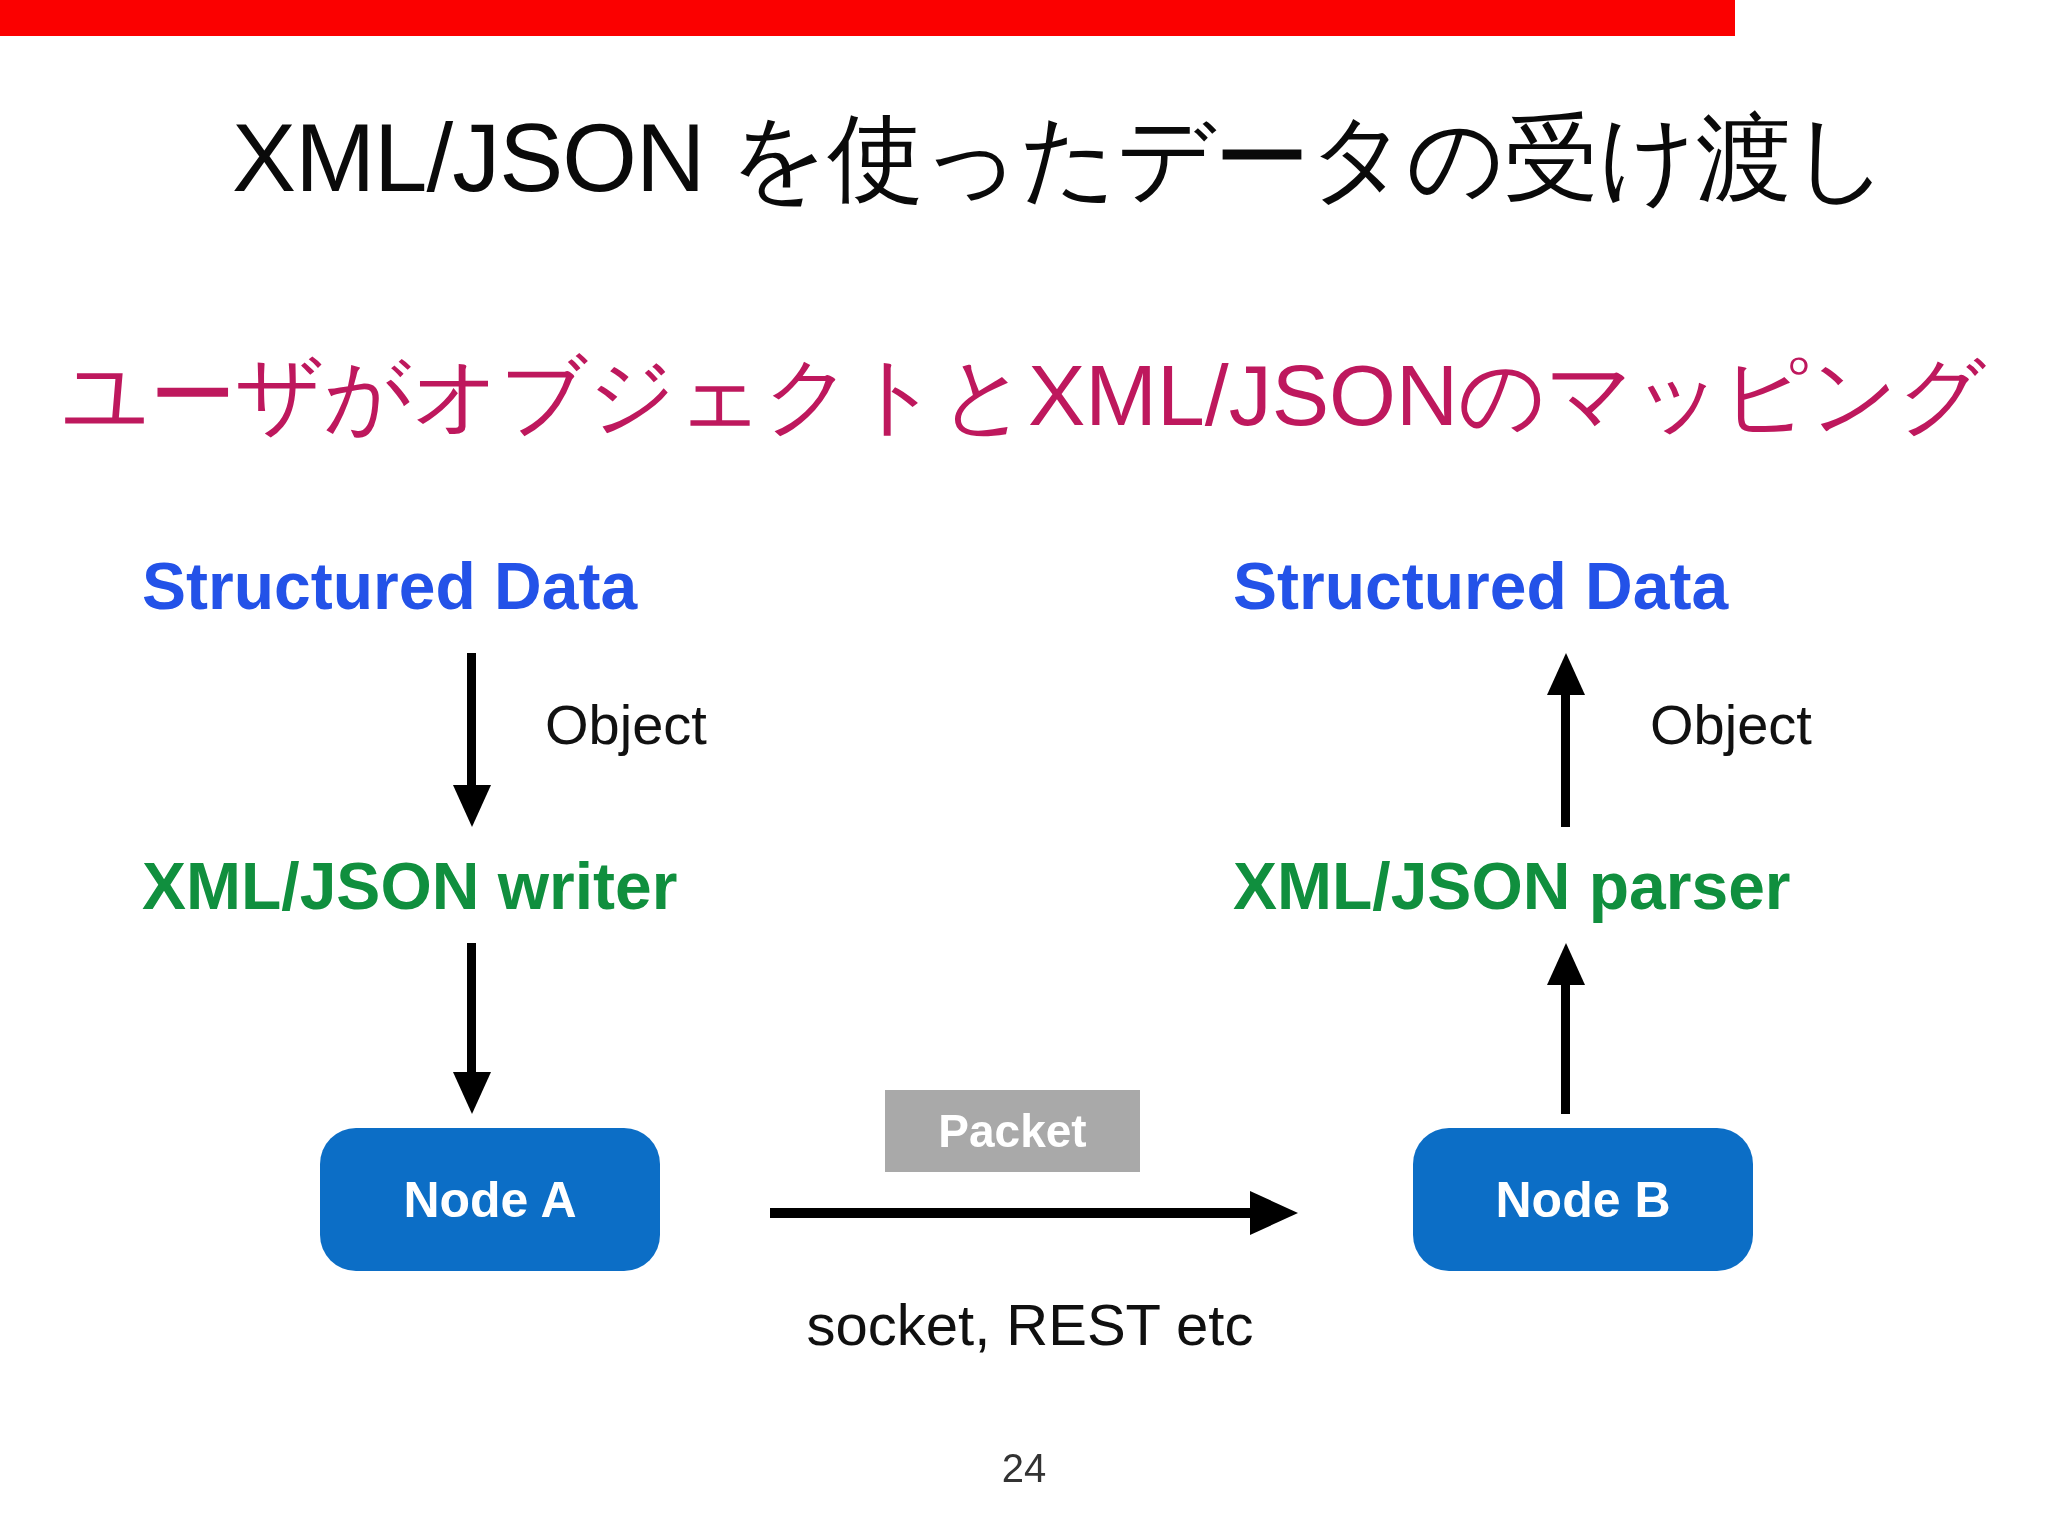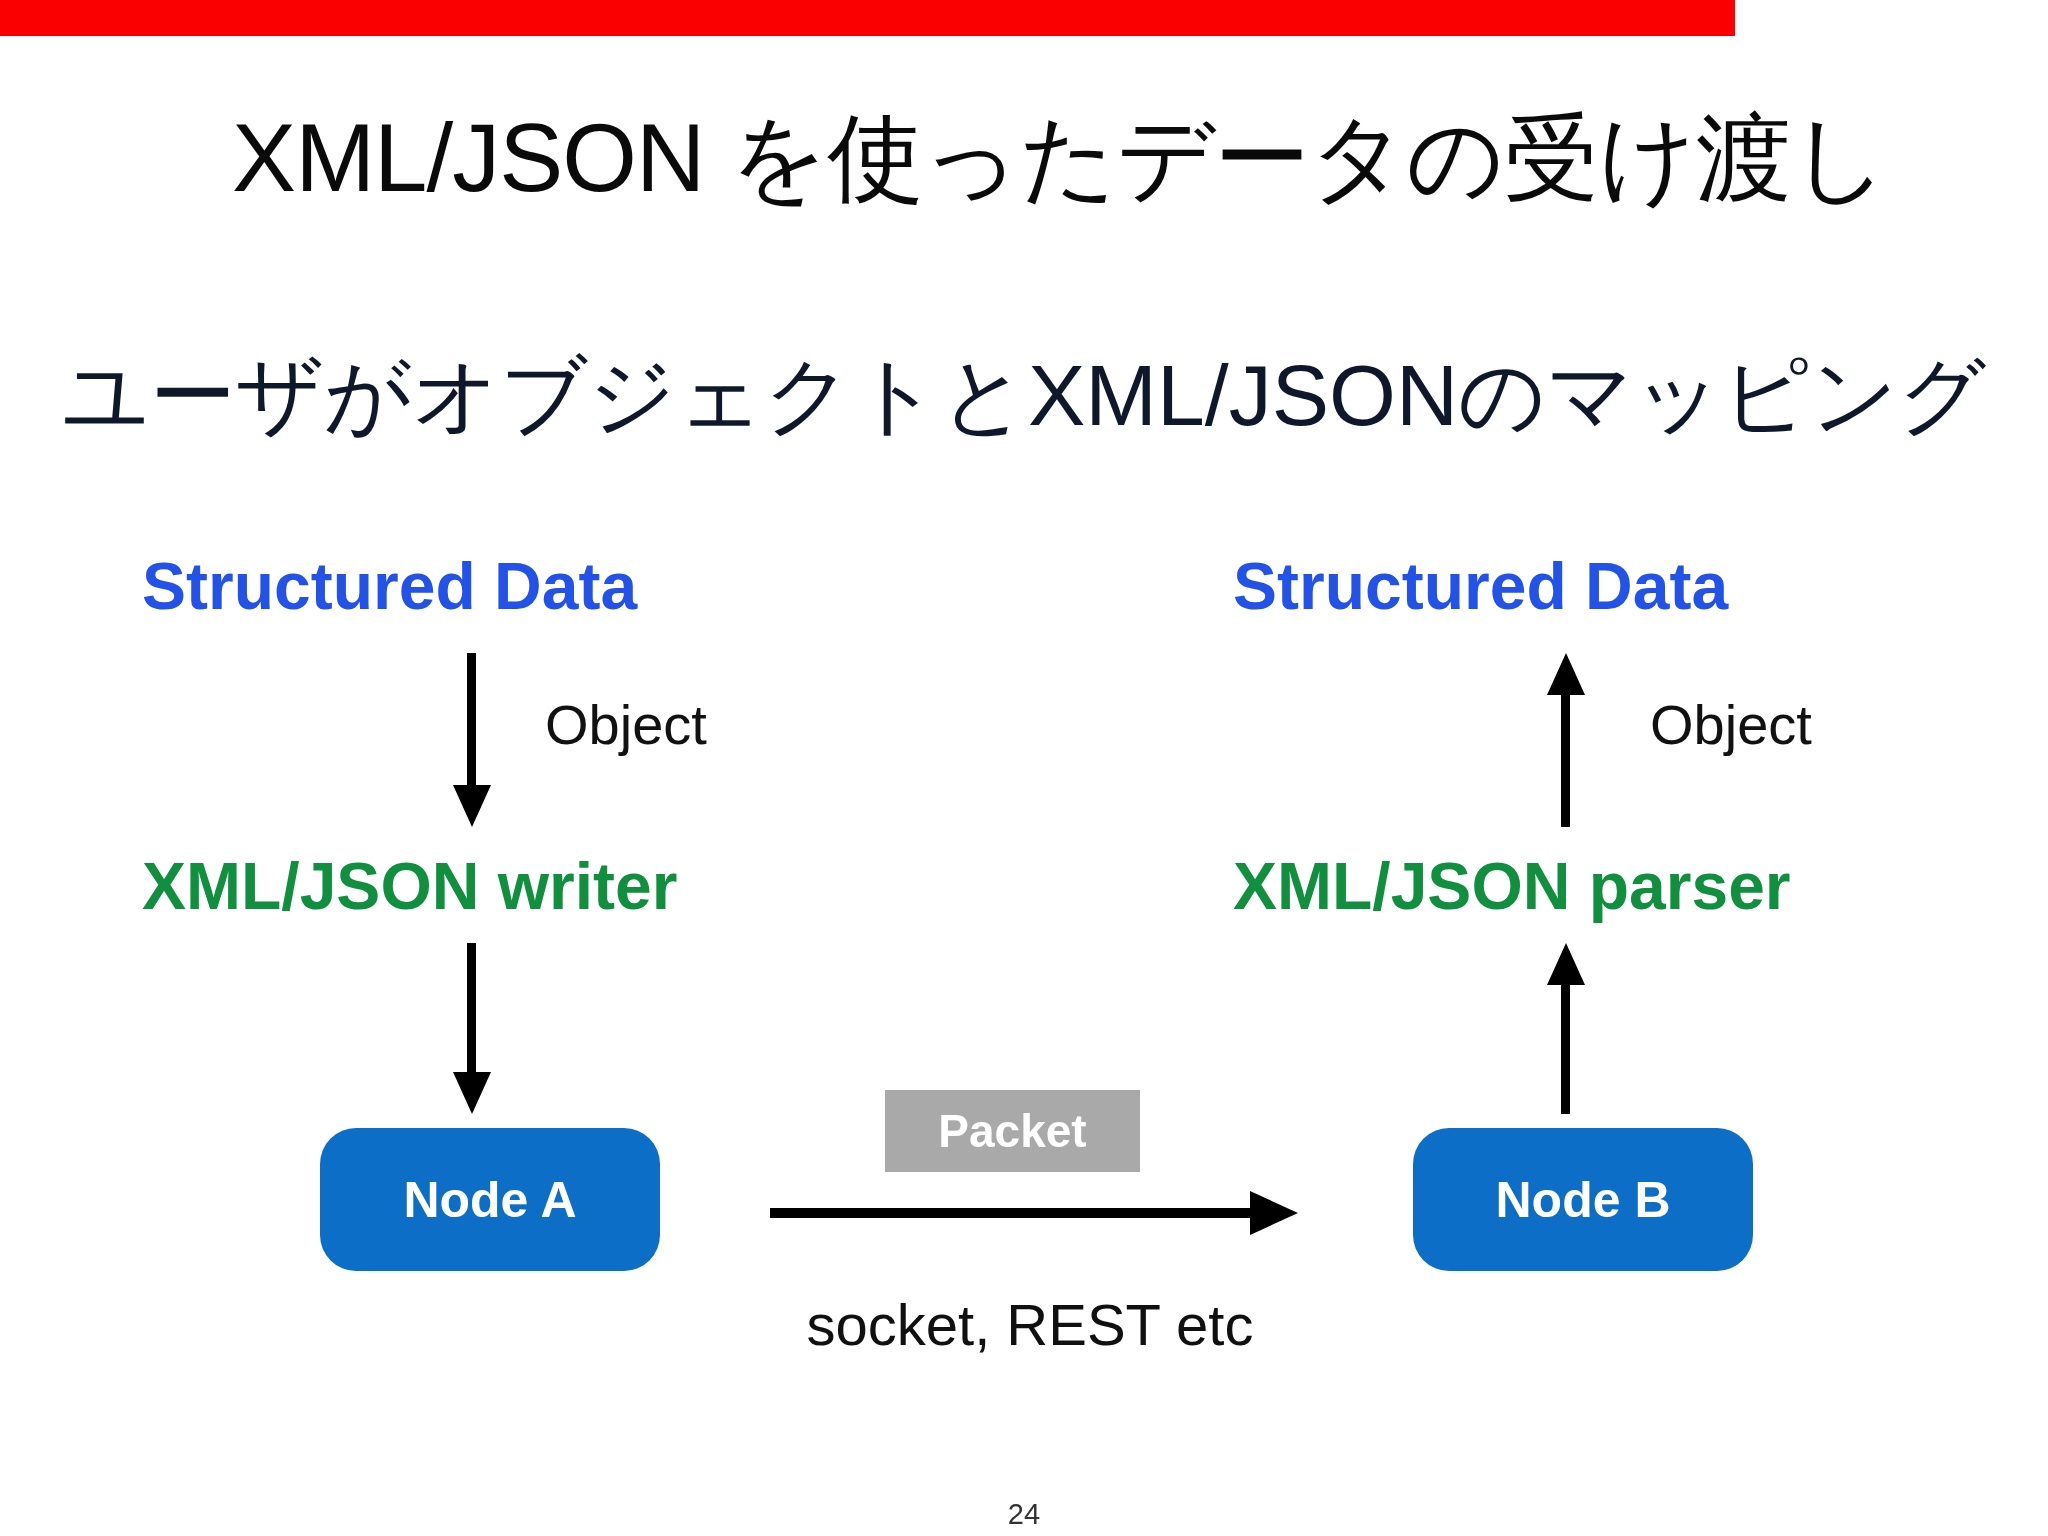--- a/index.html
+++ b/index.html
@@ -28,21 +28,21 @@
     font-size:96px;line-height:1.05;
     color:#0a0a0a;
     letter-spacing:-1px;
     white-space:nowrap;
     padding-left:36px;
   }
   .subtitle{
     position:absolute;left:0;top:350px;width:100%;
     text-align:center;
     font-size:86px;line-height:1.05;
-    color:#0f172a;
+    color:#be185d;
     white-space:nowrap;
   }
   .col-label{
     position:absolute;width:700px;
     text-align:left;
     font-weight:bold;
     font-size:66px;line-height:1.0;
     white-space:nowrap;
   }
   .blue-label{color:var(--data-blue);}
@@ -100,23 +100,23 @@
     border-left:48px solid #000;
   }
   .transport-label{
     position:absolute;left:680px;top:1295px;width:700px;
     text-align:center;
     font-size:58px;line-height:1.05;
     color:#101010;
     white-space:nowrap;
   }
   .page-number{
-    position:absolute;left:0;top:1500px;width:100%;
+    position:absolute;left:0;top:1448px;width:100%;
     text-align:center;
-    font-size:29px;line-height:1;
+    font-size:40px;line-height:1;
     color:#333333;
   }
 </style>
 </head>
 <body>
 
 <div class="slide">
 
   <div class="progress-bar"></div>
 

